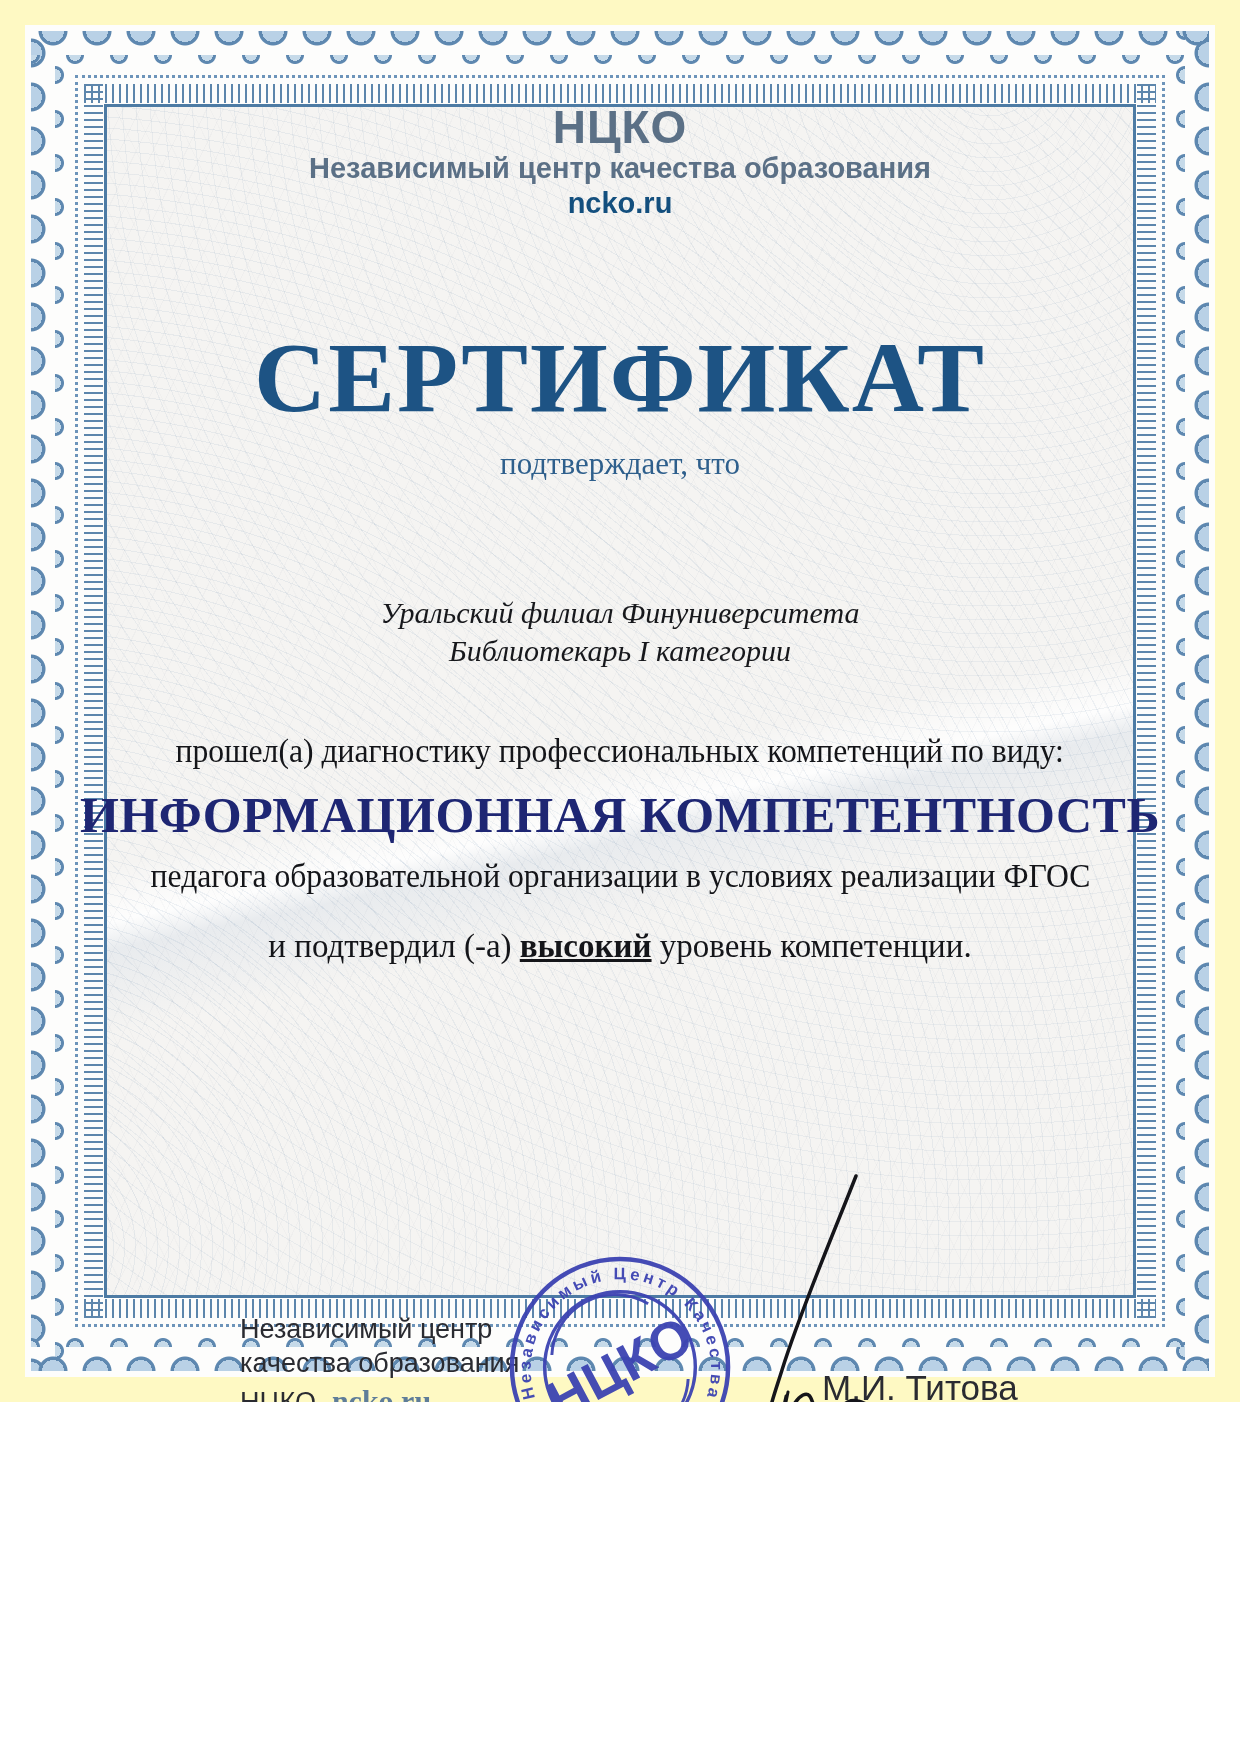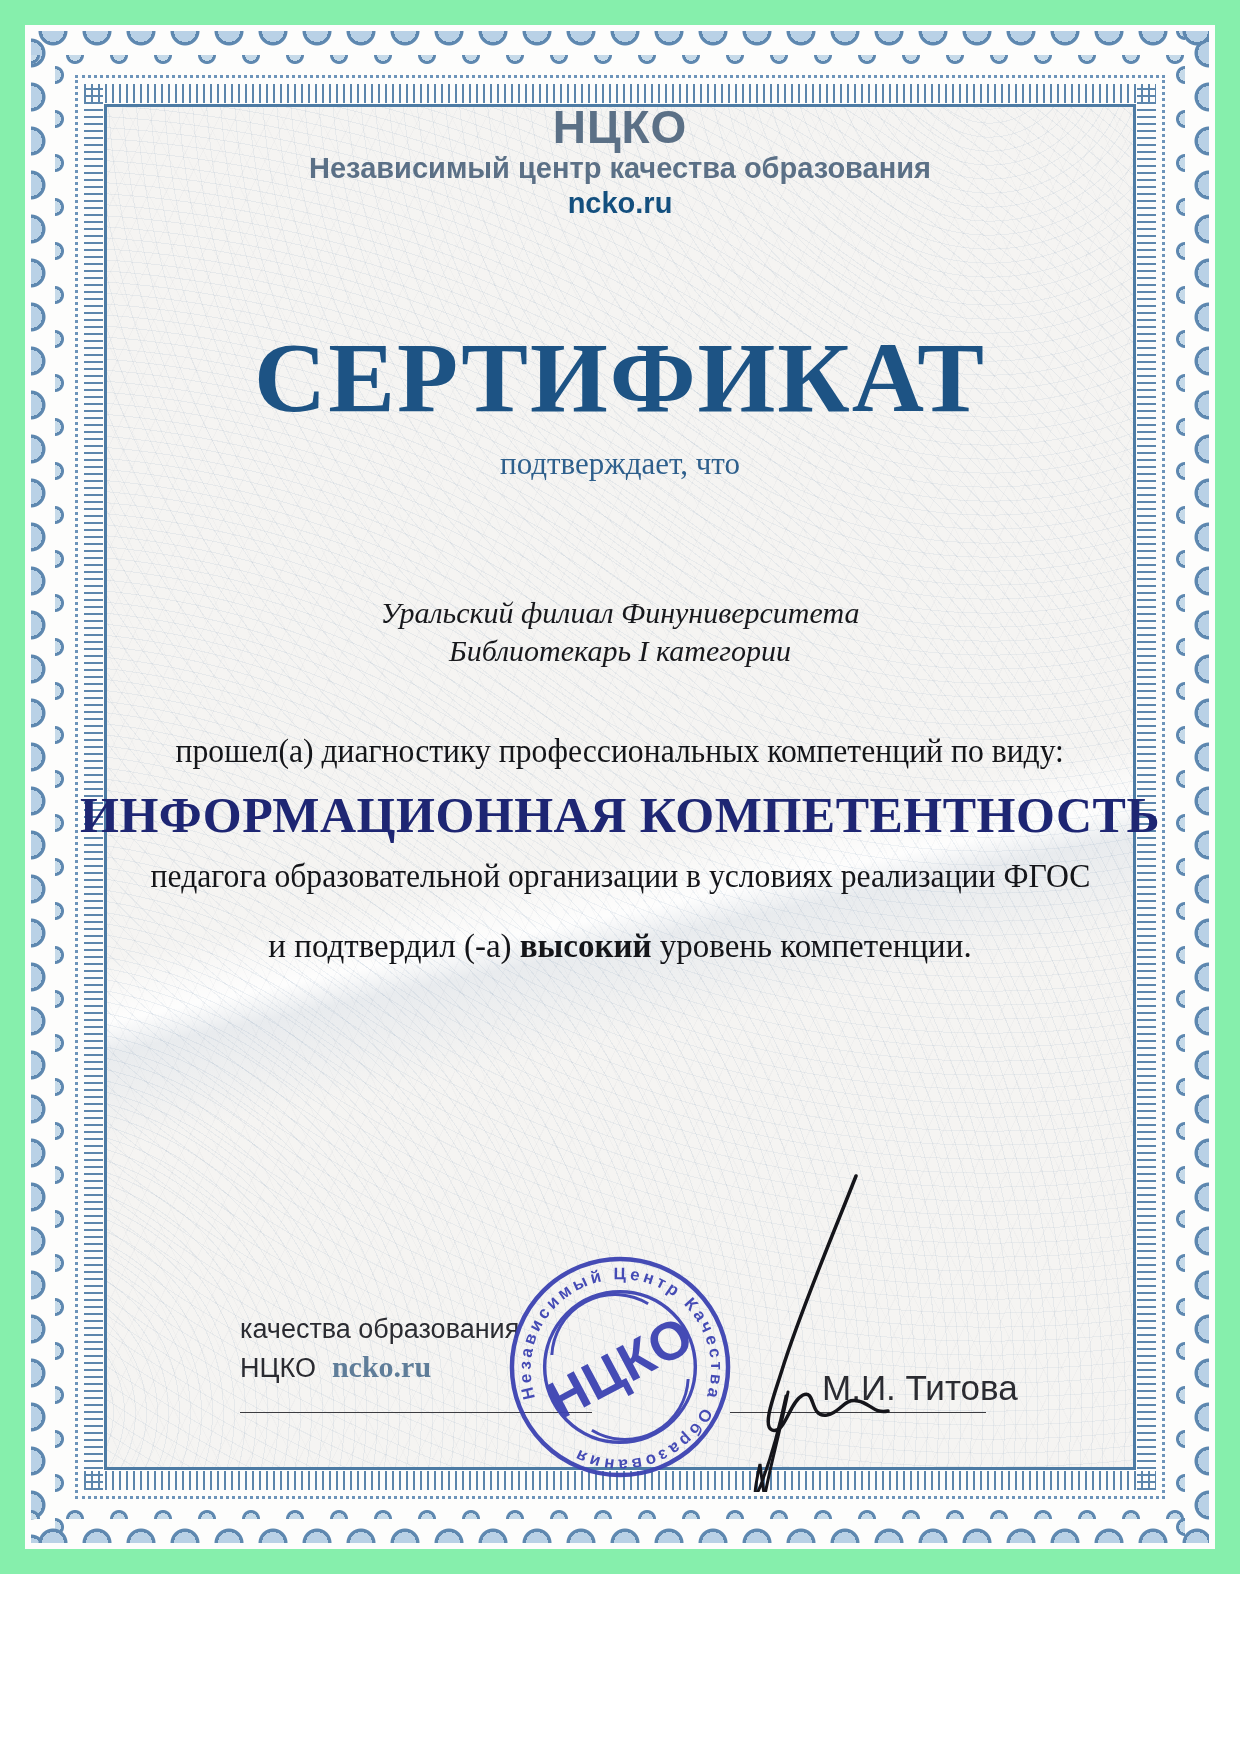--- a/index.html
+++ b/index.html
@@ -1,17 +1,17 @@
 <!DOCTYPE html>
 <html><head>
 <meta charset="utf-8">
 <style>
   html,body{margin:0;padding:0;}
   body{width:1240px;height:1753px;font-family:"Liberation Sans",sans-serif;}
-  .page{position:relative;width:1240px;height:1574px;background:#86efac;overflow:hidden;}
+  .page{position:relative;width:1240px;height:1402px;background:#fef9c3;overflow:hidden;}
   .sheet{position:absolute;inset:25px;background:#fdfdfc;}
   
   .lace{position:absolute;inset:6px;pointer-events:none;
     background:
       radial-gradient(circle 16px at 50% 0,    #b9d1e6 0 11px, #5e88b0 11px 14px, rgba(0,0,0,0) 15px) 0 0 /44px 40px repeat-x,
       radial-gradient(circle 10px at 50% 0,    #c6dae9 0 6px,  #5e88b0 6px 8.5px, rgba(0,0,0,0) 9.5px) 22px 24px/44px 40px repeat-x,
       radial-gradient(circle 16px at 50% 100%, #b9d1e6 0 11px, #5e88b0 11px 14px, rgba(0,0,0,0) 15px) 0 100%/44px 40px repeat-x,
       radial-gradient(circle 10px at 50% 100%, #c6dae9 0 6px,  #5e88b0 6px 8.5px, rgba(0,0,0,0) 9.5px) 22px calc(100% - 24px)/44px 40px repeat-x,
       radial-gradient(circle 16px at 0 50%,    #b9d1e6 0 11px, #5e88b0 11px 14px, rgba(0,0,0,0) 15px) 0 0 /40px 44px repeat-y,
       radial-gradient(circle 10px at 0 50%,    #c6dae9 0 6px,  #5e88b0 6px 8.5px, rgba(0,0,0,0) 9.5px) 24px 22px/40px 44px repeat-y,
@@ -41,21 +41,21 @@
   .org-site{top:187px;font-size:29px;font-weight:bold;color:#134f7e;}
   .title{top:320px;font-family:"Liberation Serif",serif;font-weight:bold;font-size:100px;color:#1d5384;letter-spacing:2px;}
   .confirms{top:446px;font-family:"Liberation Serif",serif;font-size:31px;color:#2e5f8c;}
   .person{top:518px;font-family:"Liberation Serif",serif;font-weight:bold;font-size:43px;color:#141519;}
   .ital{font-family:"Liberation Serif",serif;font-style:italic;font-size:30px;color:#17181c;}
   .it1{top:596px;} .it2{top:634px;} .it3{top:672px;}
   .serifline{font-family:"Liberation Serif",serif;font-size:33px;color:#141519;}
   .passed{top:733px;text-decoration:underline;} .context{top:858px;} .result{top:928px;}
   .cond{display:inline-block;transform:scaleX(.96);transform-origin:center;}
   .competency{top:786px;font-family:"Liberation Serif",serif;font-weight:bold;font-size:50px;color:#1e2673;letter-spacing:.5px;}
-  .result b{}
+  .result b{text-decoration:underline;}
   .f-org{position:absolute;left:240px;top:1312px;font-size:27px;line-height:34px;color:#2a2b31;}
   .f-abbr-row{margin-top:4px;display:flex;align-items:baseline;}
   .f-site{margin-left:16px;font-family:"Liberation Serif",serif;font-weight:bold;font-size:30px;color:#5f7d99;}
   .sig-line{position:absolute;top:1412px;height:1px;background:#3c3c40;}
   .sig-line-left{left:240px;width:352px;}
   .sig-line-right{left:730px;width:256px;}
   .signer{position:absolute;left:822px;top:1368px;font-size:35px;color:#2a2b31;}
   .stamp{position:absolute;left:506px;top:1253px;width:228px;height:228px;opacity:.95;}
   .signature{position:absolute;left:688px;top:1162px;}
   .number{top:1562px;font-family:"Liberation Serif",serif;font-size:31px;color:#1b1b1d;}
@@ -91,20 +91,21 @@
     <div class="ctr serifline context">
       <span class="cond">педагога образовательной организации в условиях реализации ФГОС</span>
     </div>
     <div class="ctr serifline result">
       <span>и подтвердил (-а)</span>
       <b>высокий</b>
       <span>уровень компетенции.</span>
     </div>
 
     <div class="f-org">
+      <div>Независимый центр</div>
       <div>качества образования</div>
       <div class="f-abbr-row">
         <span>НЦКО</span>
         <span class="f-site">ncko.ru</span>
       </div>
     </div>
 
     <div class="sig-line sig-line-left"></div>
     <div class="sig-line sig-line-right"></div>
     <div class="signer">М.И. Титова</div>

